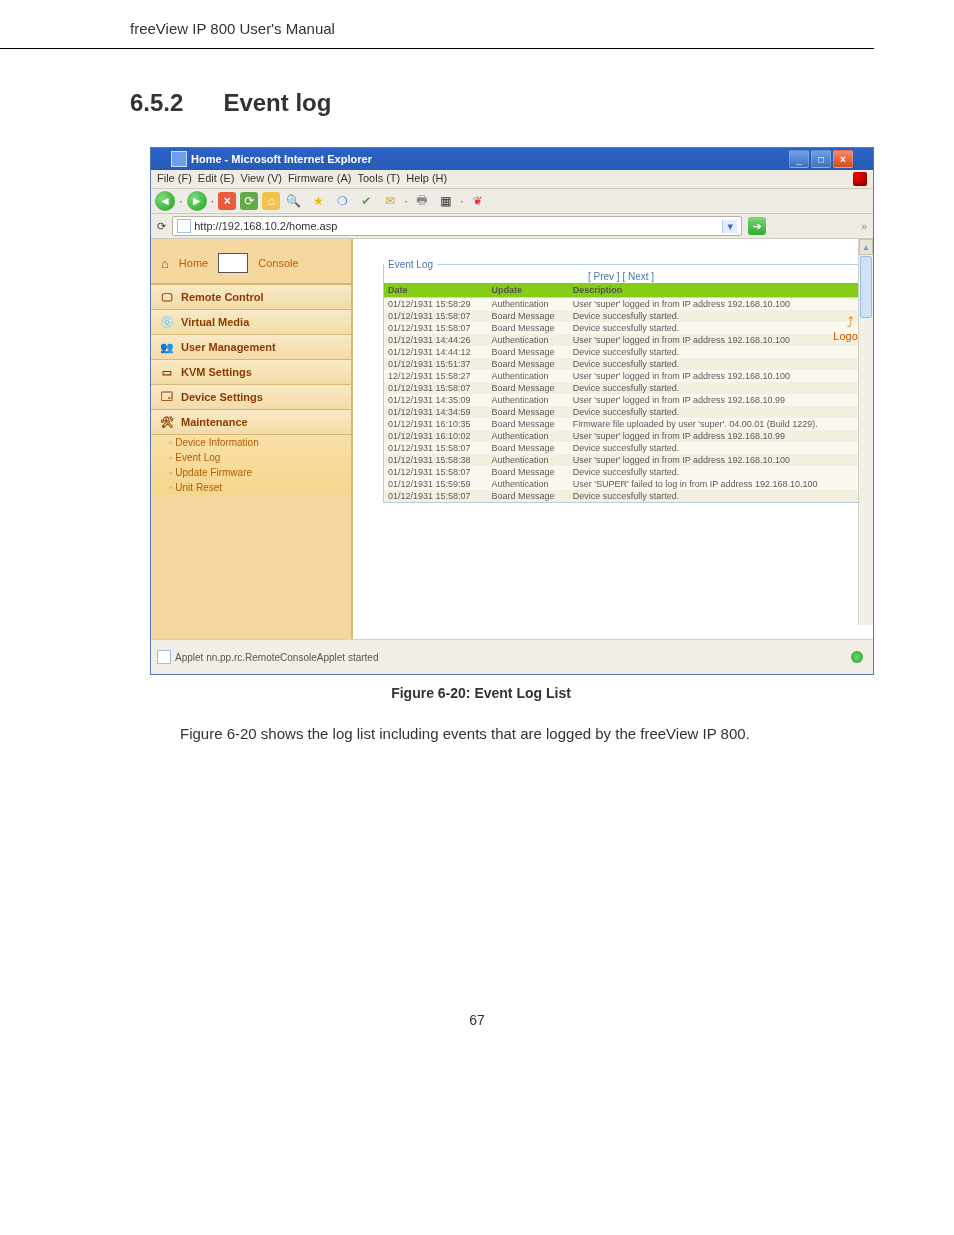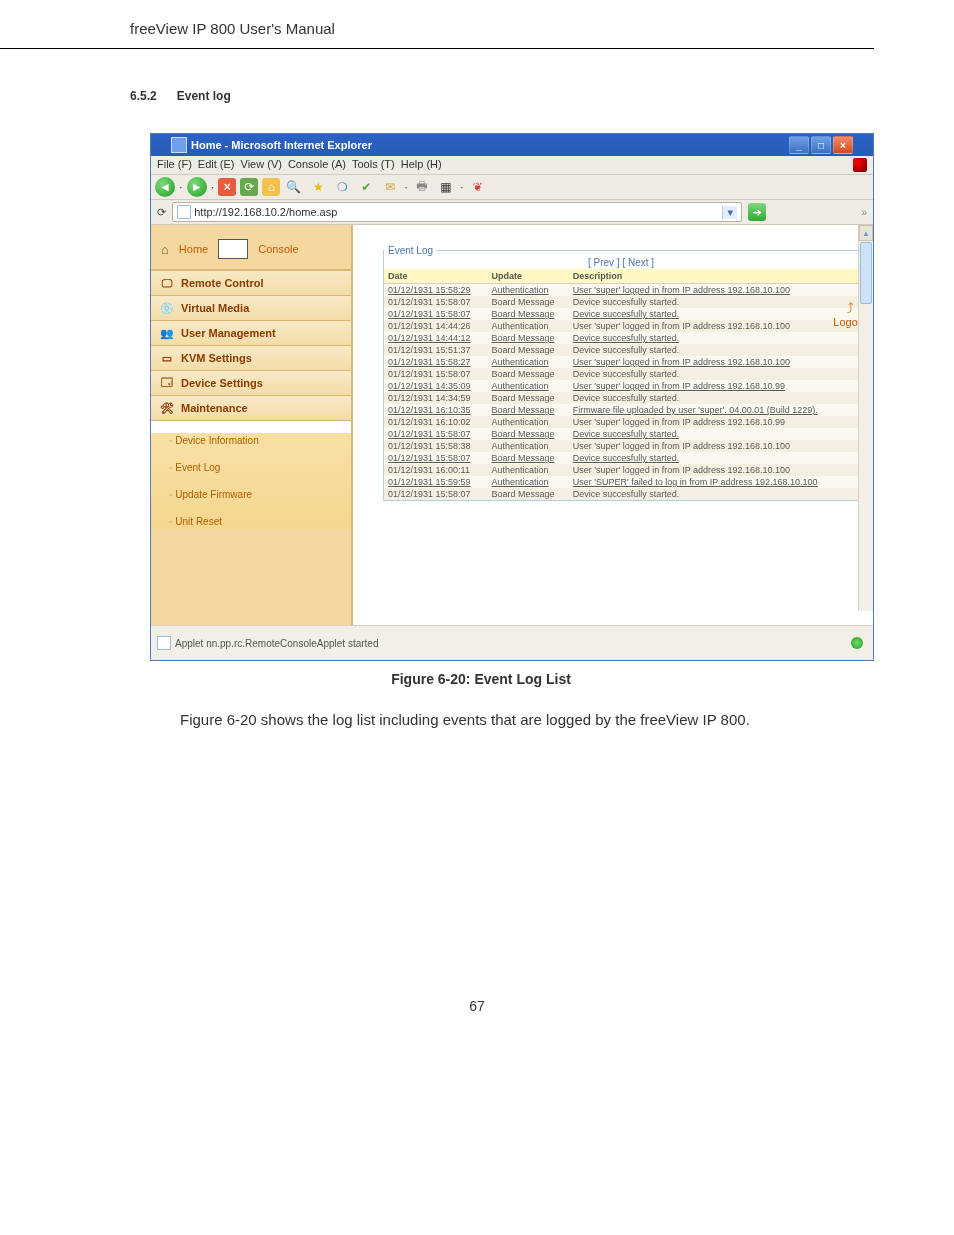--- a/index.html
+++ b/index.html
@@ -13,21 +13,21 @@
   .page-header {
     padding: 20px 0 0 130px;
     font-size: 15px;
     border-bottom: 1px solid #000;
     margin: 0 80px 40px 0;
     padding-right: 80px;
     height: 28px;
   }
   .section-heading {
     padding: 0 0 30px 130px;
-    font-size: 12px;
+    font-size: 24px;
     font-weight: bold;
   }
   .figure-wrap {
     margin: 0 80px 10px 150px;
     border: 1px solid #547ab6;
     position: relative;
     box-shadow: 0 0 0 1px #a0b8dc inset;
   }
   .titlebar {
     background: linear-gradient(to bottom,#2b62c6,#285bb5);
@@ -152,21 +152,20 @@
     font-size:11px;font-weight:bold;color:#8b3a00;
     cursor:pointer;
   }
   .nav-item .nav-icon{width:16px;height:16px;display:flex;align-items:center;justify-content:center;}
   .sub-items{background:linear-gradient(to bottom,#f8e0a6,#f5d68e);}
   .sub-item{
     padding:2px 8px 2px 18px;
     font-size:10px;color:#b35c00;
     border-bottom:0;
     cursor:pointer;
-    margin-top:12px;
   }
   .sub-item::before{
     content:"◦ ";color:#d68b2f;
   }
   .main-pane{
     flex:1;
     position:relative;
     overflow:auto;
     border-left:1px solid #d6b776;
     background:#fff;
@@ -181,25 +180,25 @@
     border:1px solid #b8cde0;
     margin:20px 14px 0 30px;
     padding:0;
     font-size:10px;
   }
   .evt-legend{color:#4a77b0;font-size:10px;padding:0 4px;}
   .nav-links{text-align:center;padding:1px 0;}
   .nav-links a{color:#4a77b0;font-size:10px;}
   .log-table{width:100%;border-collapse:collapse;font-size:9px;color:#5a5a5a;}
   .log-table th{
-    text-align:left;background:#fef9c3;padding:2px 4px;border-bottom:1px solid #d6d1c2;
+    text-align:left;background:#84cc16;padding:2px 4px;border-bottom:1px solid #d6d1c2;
     font-weight:bold;color:#555;
   }
   .log-table td{padding:1px 4px;white-space:nowrap;}
-  .log-table tr.odd td{background:#fbf8ef;text-decoration:underline;}
+  .log-table tr.odd td{background:#fbf8ef;}
   .log-table tr.even td{background:#f4efe0;}
   .statusbar{
     background:#f2efe6;
     border-top:1px solid #d6d1c2;
     height:18px;padding:8px 6px;
     display:flex;align-items:center;font-size:10px;color:#555;
   }
   .statusbar .status-icon{width:12px;height:12px;background:#fff;border:1px solid #a0bce0;margin-right:4px;}
   .statusbar .spacer{flex:1;}
   .statusbar .zone-icon{width:12px;height:12px;border-radius:50%;background:radial-gradient(#6fdc6f,#1e9e1e);margin-right:4px;}
@@ -231,21 +230,21 @@
     <span class="spacer"></span>
     <span class="winbtn min">_</span>
     <span class="winbtn max">□</span>
     <span class="winbtn close">×</span>
   </div>
 
   <div class="menubar">
     <span>File (F)</span>
     <span>Edit (E)</span>
     <span>View (V)</span>
-    <span>Console (A)</span>
+    <span>Firmware (A)</span>
     <span>Tools (T)</span>
     <span>Help (H)</span>
     <span class="menuend"></span>
     <span class="logo"></span>
   </div>
 
   <div class="toolbar">
     <span class="tbicon back">◄</span>·
     <span class="tbicon fwd">►</span>·
     <span class="tbicon stop">×</span>
@@ -359,21 +358,21 @@
                 <td>01/12/1931 14:44:12</td>
                 <td>Board Message</td>
                 <td>Device succesfully started.</td>
               </tr>
               <tr class="even">
                 <td>01/12/1931 15:51:37</td>
                 <td>Board Message</td>
                 <td>Device succesfully started.</td>
               </tr>
               <tr class="odd">
-                <td>01/12/1931 15:58:27</td>
+                <td>12/12/1931 15:58:27</td>
                 <td>Authentication</td>
                 <td>User 'super' logged in from IP address 192.168.10.100</td>
               </tr>
               <tr class="even">
                 <td>01/12/1931 15:58:07</td>
                 <td>Board Message</td>
                 <td>Device succesfully started.</td>
               </tr>
               <tr class="odd">
                 <td>01/12/1931 14:35:09</td>
@@ -402,25 +401,20 @@
               </tr>
               <tr class="even">
                 <td>01/12/1931 15:58:38</td>
                 <td>Authentication</td>
                 <td>User 'super' logged in from IP address 192.168.10.100</td>
               </tr>
               <tr class="odd">
                 <td>01/12/1931 15:58:07</td>
                 <td>Board Message</td>
                 <td>Device succesfully started.</td>
-              </tr>
-              <tr class="even">
-                <td>01/12/1931 16:00:11</td>
-                <td>Authentication</td>
-                <td>User 'super' logged in from IP address 192.168.10.100</td>
               </tr>
               <tr class="odd">
                 <td>01/12/1931 15:59:59</td>
                 <td>Authentication</td>
                 <td>User 'SUPER' failed to log in from IP address 192.168.10.100</td>
               </tr>
               <tr class="even">
                 <td>01/12/1931 15:58:07</td>
                 <td>Board Message</td>
                 <td>Device succesfully started.</td>

